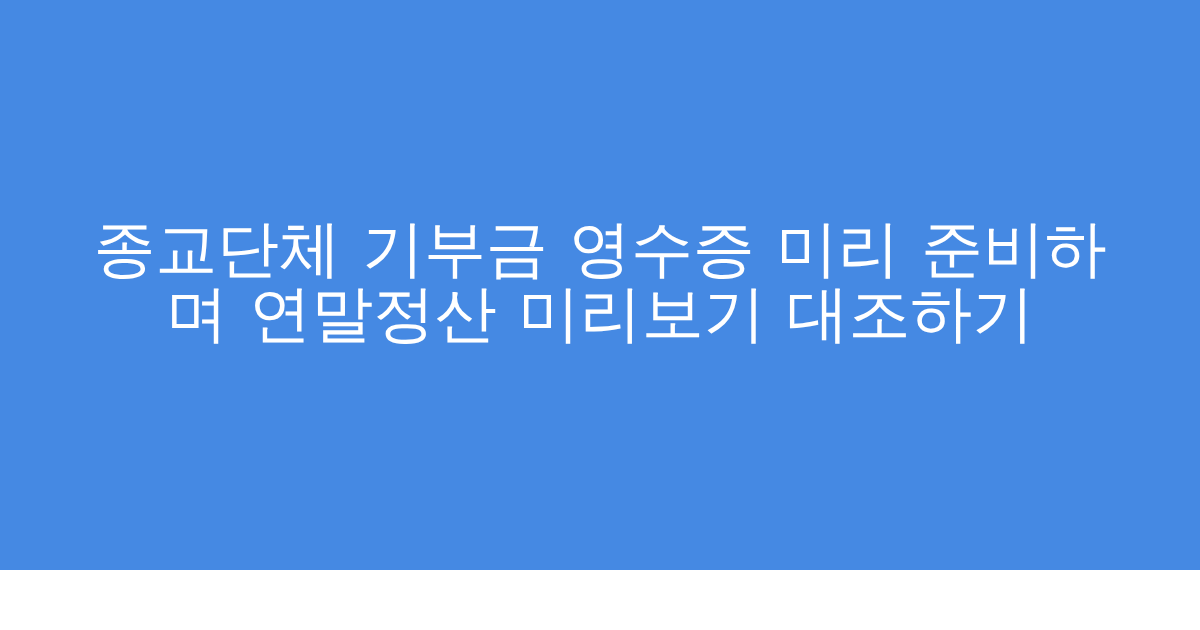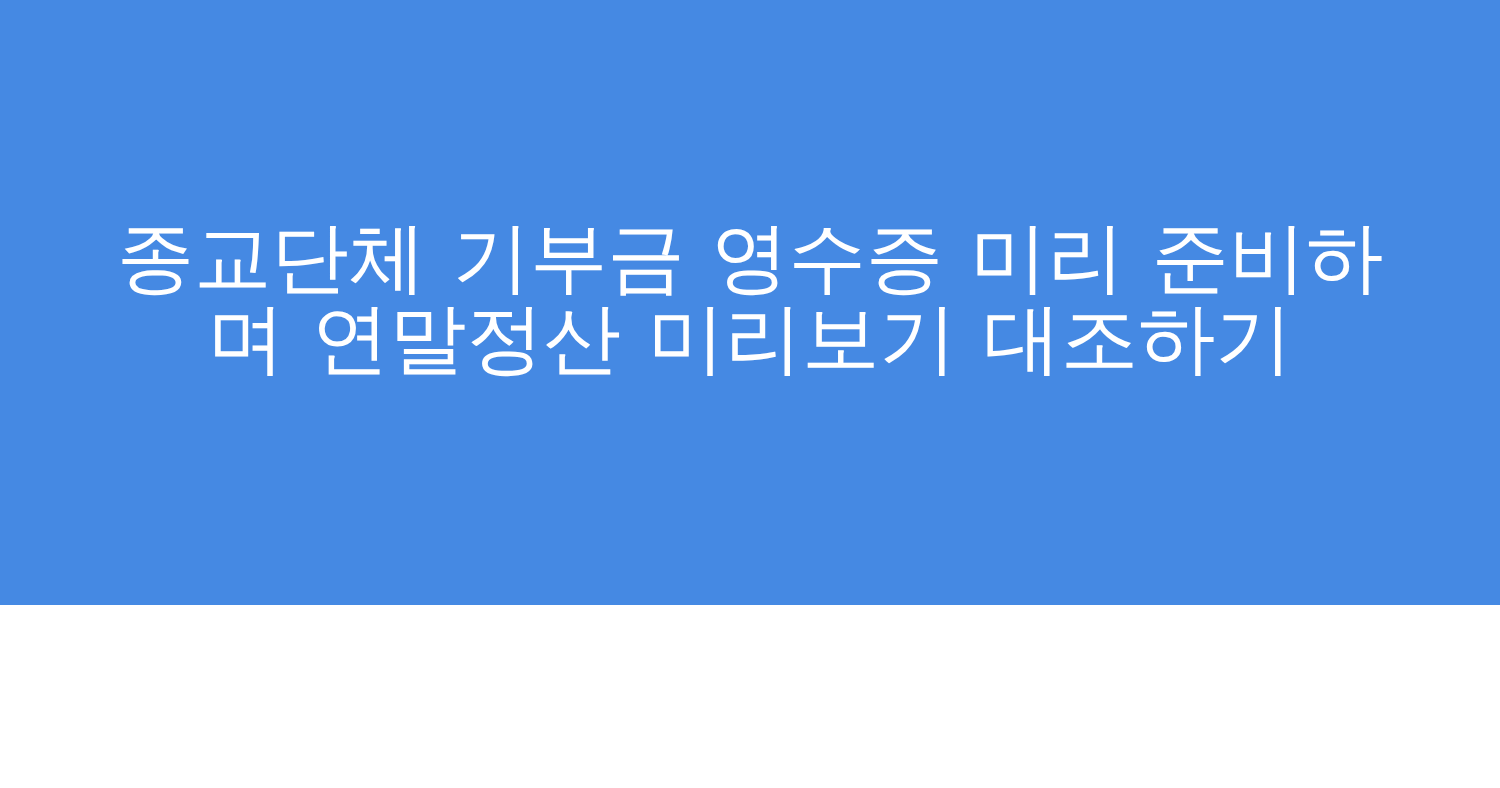--- a/index.html
+++ b/index.html
@@ -55,21 +55,21 @@
     white-space: normal;
     
     max-width: 1040px;
     margin-left: auto;
     margin-right: auto;
   }
 </style>
 </head>
 <body>
 
-<div class="banner" style="background-color: rgb(69, 137, 227); width: 1200px; height: 484px;">
+<div class="banner" style="background-color: rgb(69, 137, 227); width: 1200px; height: 570px;">
 
   <div class="headline-block">
 
     <h1 class="headline" style="color: rgb(255, 255, 255); font-size: 62px; line-height: 65px; text-align: center;">종교단체 기부금 영수증 미리 준비하며 연말정산 미리보기 대조하기</h1>
 
   </div>
 
 </div>
 
 </body></html>

